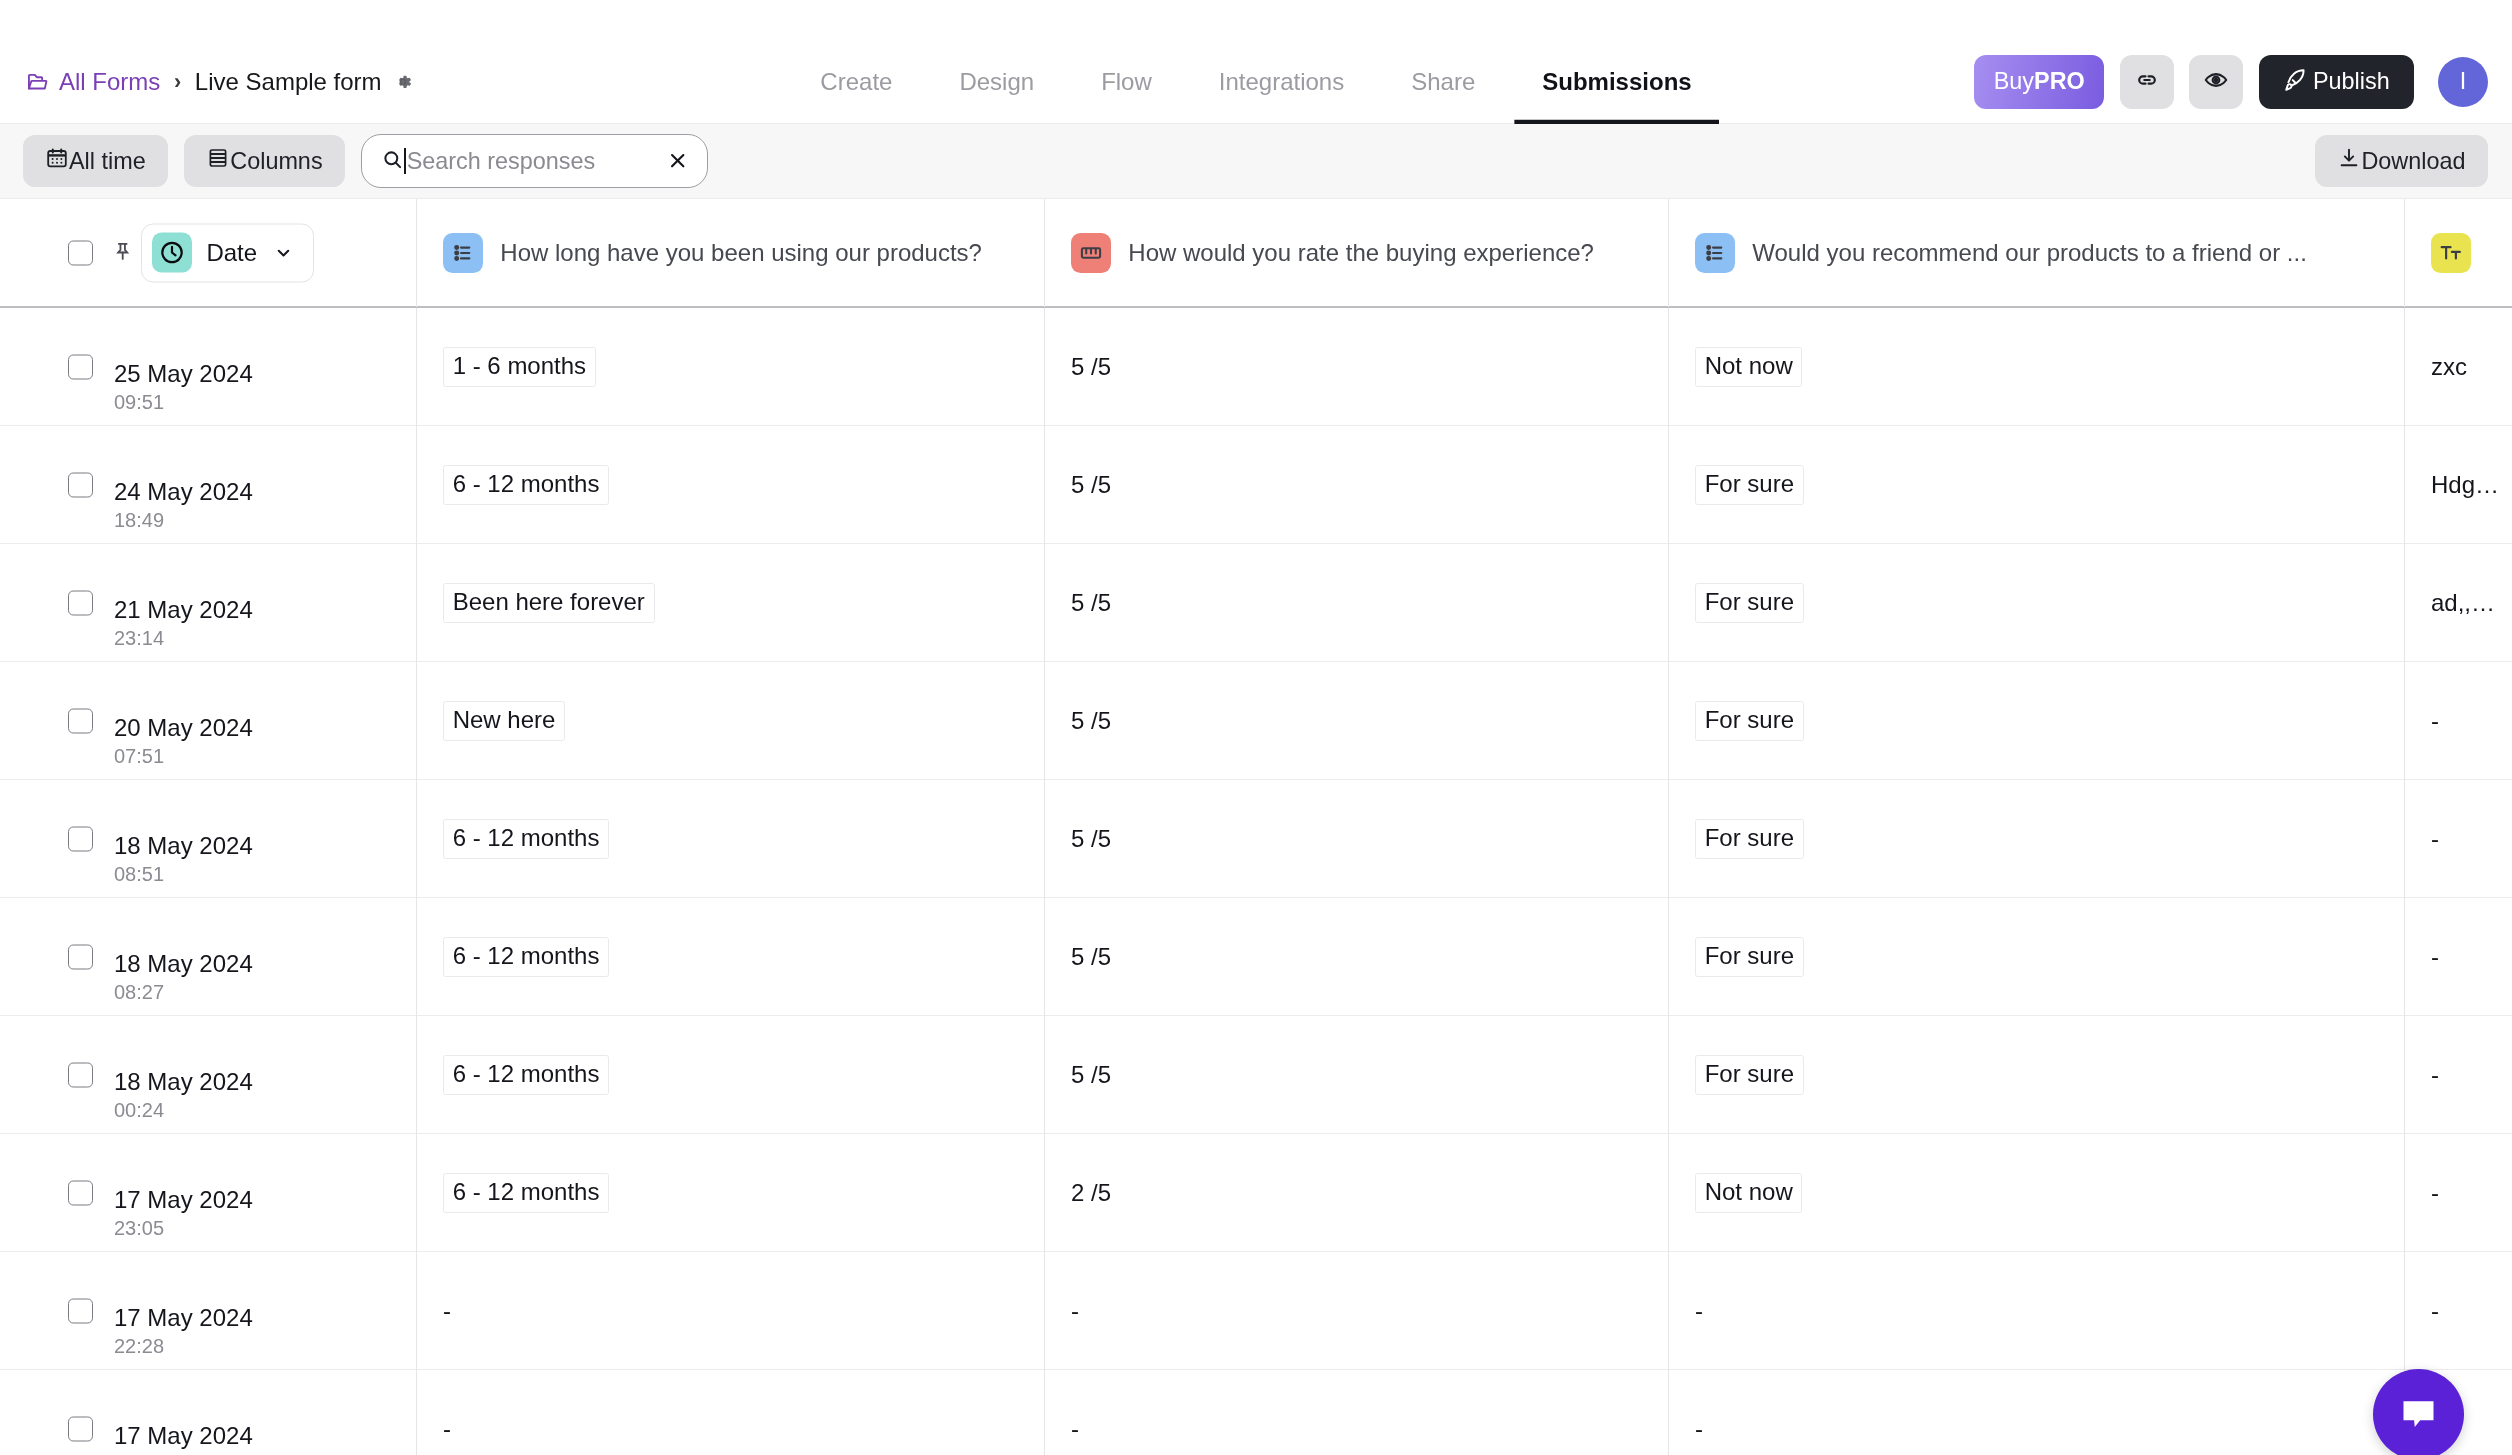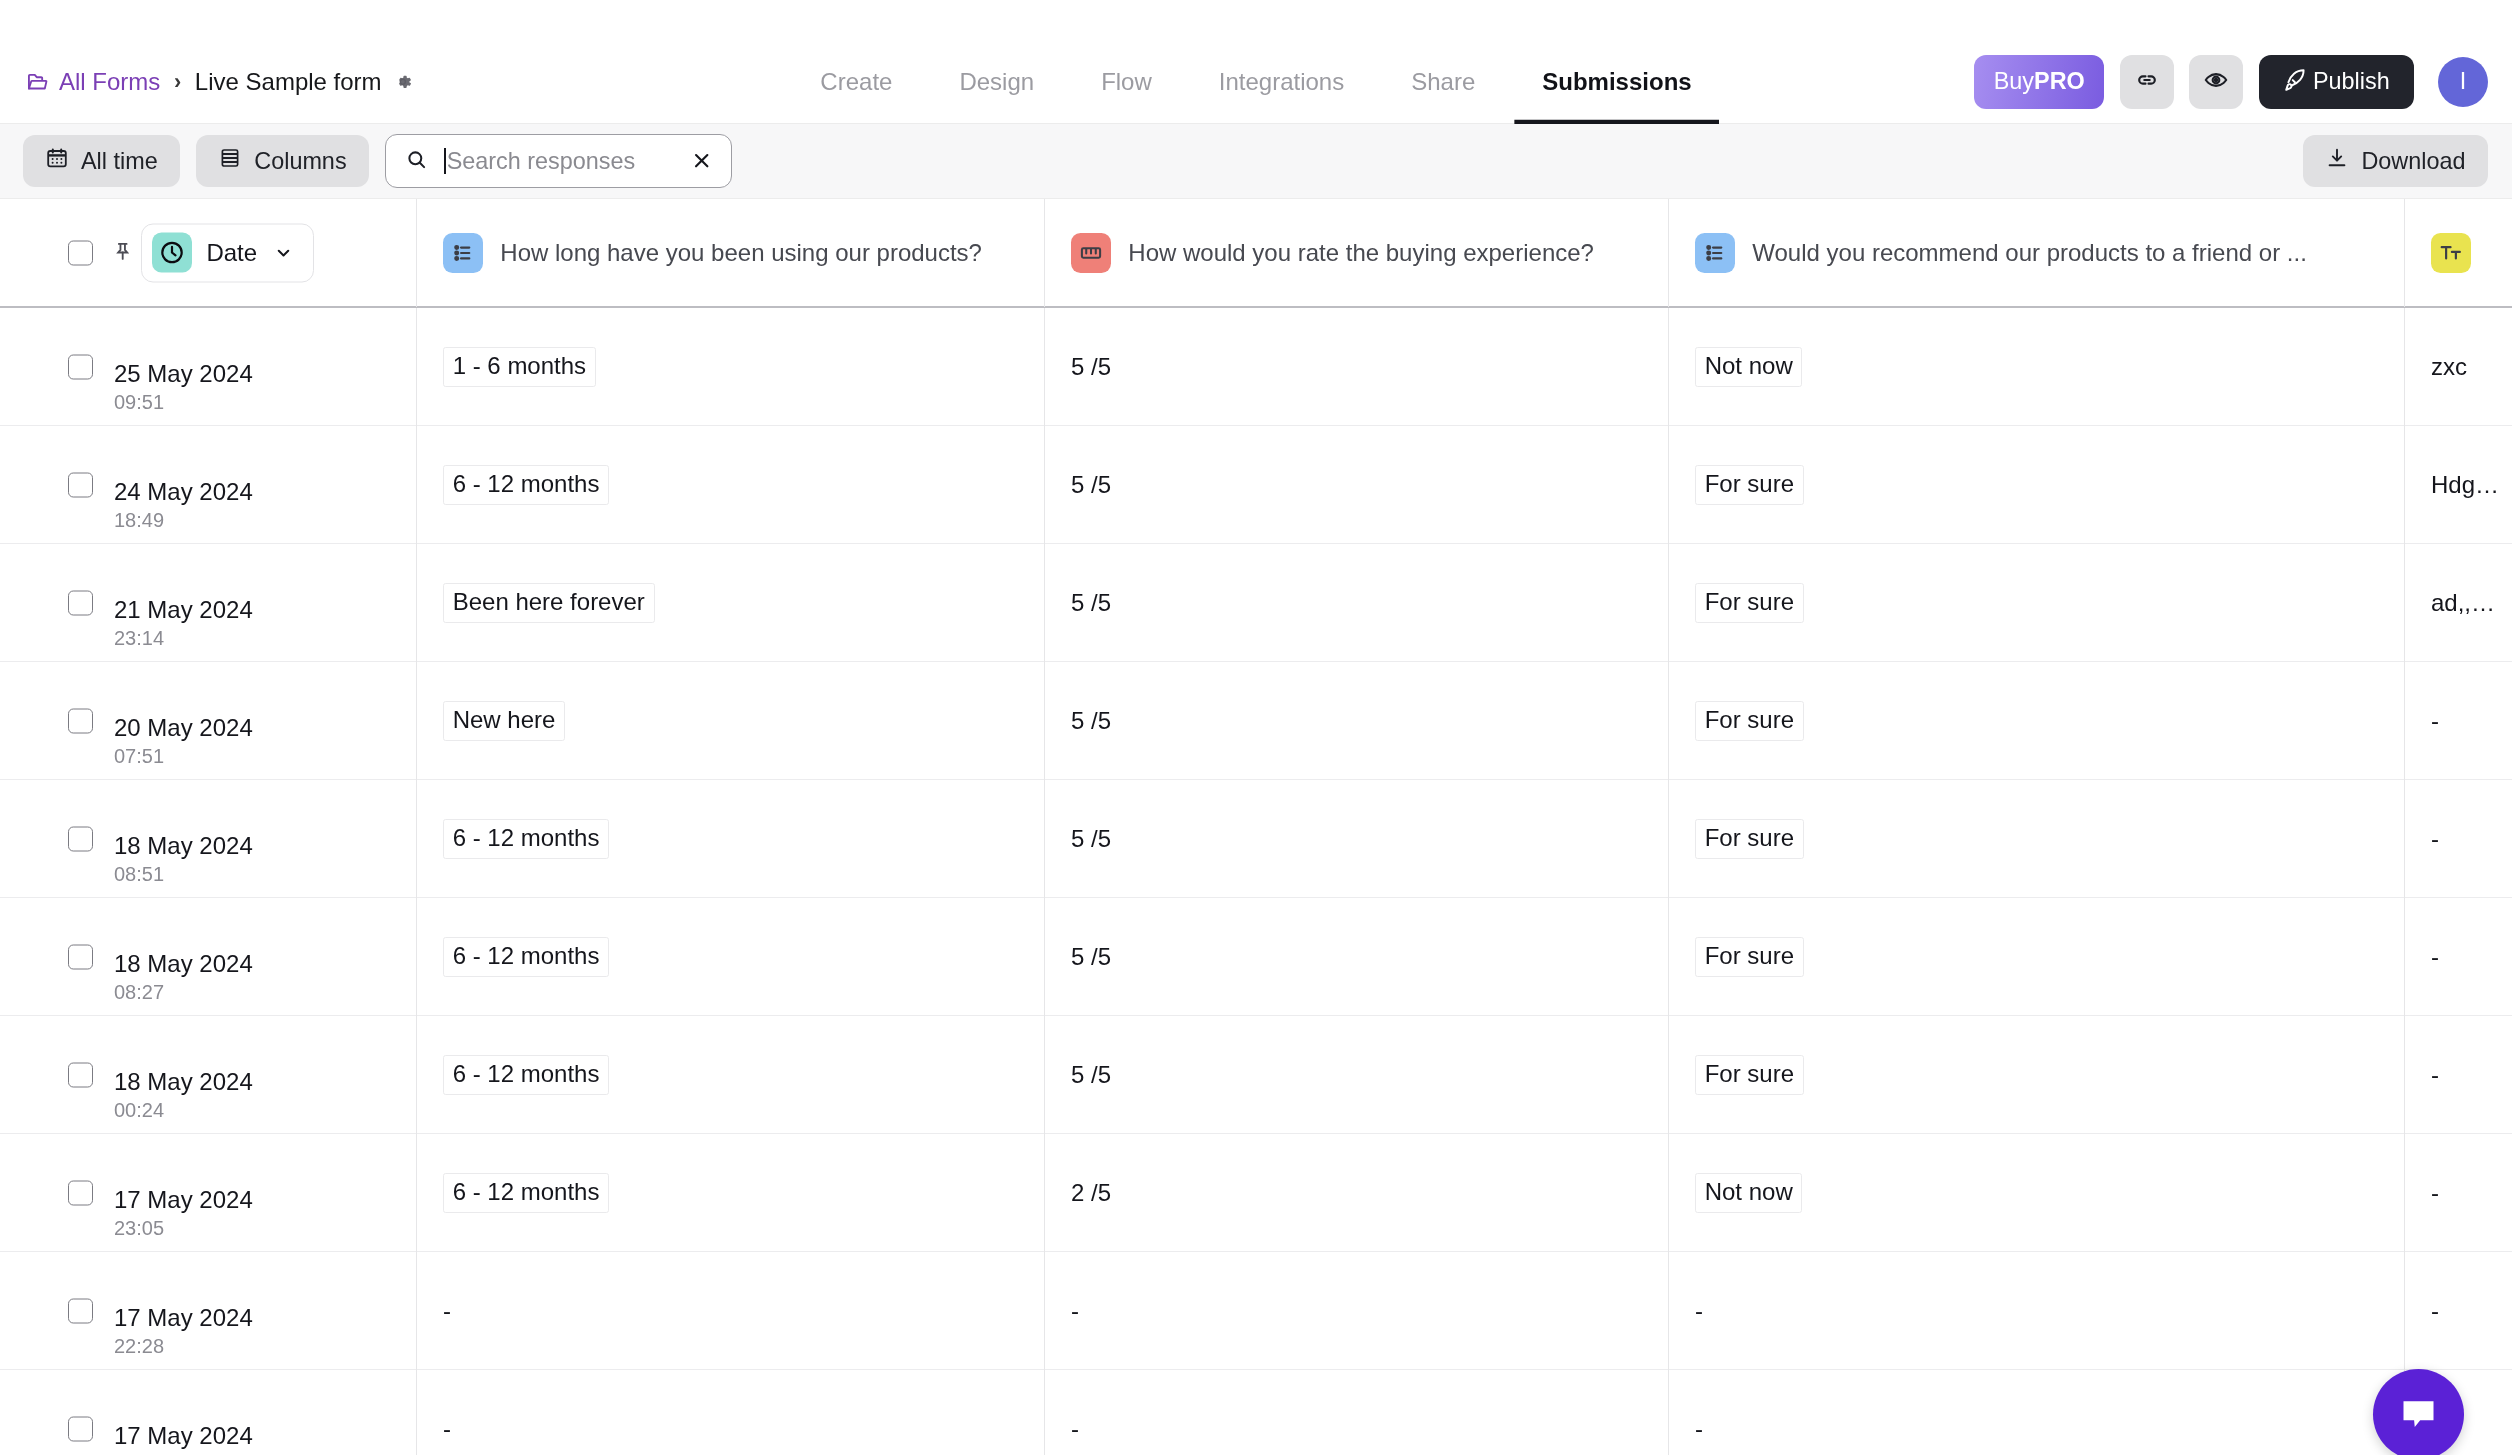--- a/index.html
+++ b/index.html
@@ -105,35 +105,35 @@
     display: flex; align-items: center;
     padding: 0 24px 0 22.5px;
     gap: 15.6px;
     border-bottom: 0.9px solid #ececec;
   }
   .chip-btn {
     height: 52px;
     border-radius: 12px;
     background: #e0e0e2;
     border: none;
-    display: flex; align-items: center; gap: 12px;
+    display: flex; align-items: center; 
     padding: 0 22.5px;
     font-size: 23.4px; color: #202228;
     cursor: pointer;
     white-space: nowrap;
   }
   .searchbox {
     height: 54px;
     width: 347px;
-    border-radius: 12px;
+    border-radius: 20px;
     background: #ffffff;
     border: 1.3px solid #9d9da3;
     display: flex; align-items: center;
     padding: 0 17.3px 0 19px;
-    gap: 16px;
+    gap: 0;
   }
   .search-input-wrap { flex: 1; display: flex; align-items: center; position: relative; }
   .caret {
     width: 1.7px; height: 26px; background: #15161c;
     margin-right: 0.9px;
   }
   .search-ph { font-size: 23.4px; color: #8a8a90; }
   .clear-x { cursor: pointer; display: flex; }
   .toolbar-right { margin-left: auto; }
 

